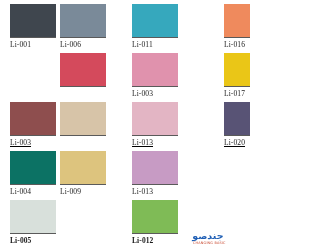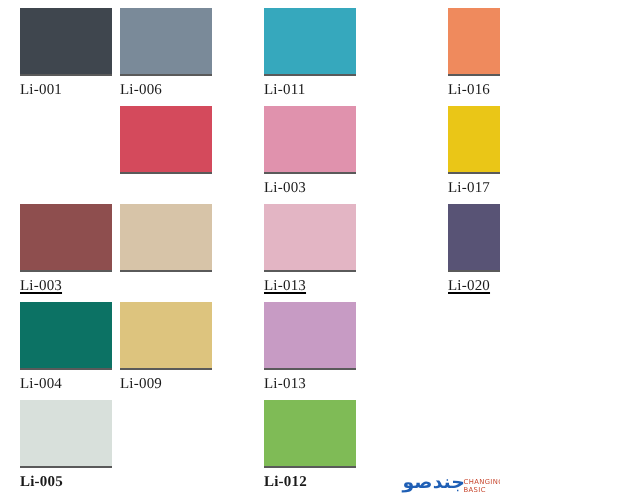--- a/index.html
+++ b/index.html
@@ -50,27 +50,27 @@
   .col-3 { left: 196px; padding-left: 28px; }
   
   .row-0 { top: 4px; }
   .row-1 { top: 53px; }
   .row-2 { top: 102px; text-decoration: underline; }
   .row-3 { top: 151px; }
   .row-4 { top: 200px; font-weight: bold; }
 
   #watermark {
     position: absolute;
-    right: 5px;
+    right: 21px;
     bottom: 3px;
     width: 36px;
     height: 17px;
     display: flex;
-    flex-direction: row;
-    align-items: flex-end;
+    flex-direction: column;
+    align-items: flex-start;
     justify-content: center;
     pointer-events: none;
   }
   #watermark .wm-mark {
     font-size: 9px;
     line-height: 9px;
     font-weight: bold;
     color: #1f5fb5;
     font-family: "DejaVu Sans", sans-serif;
     letter-spacing: -0.5px;

